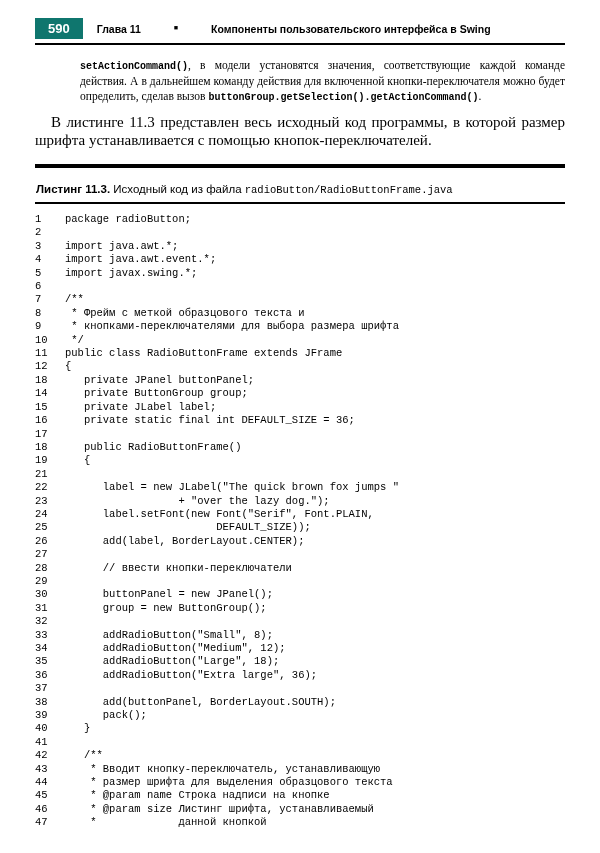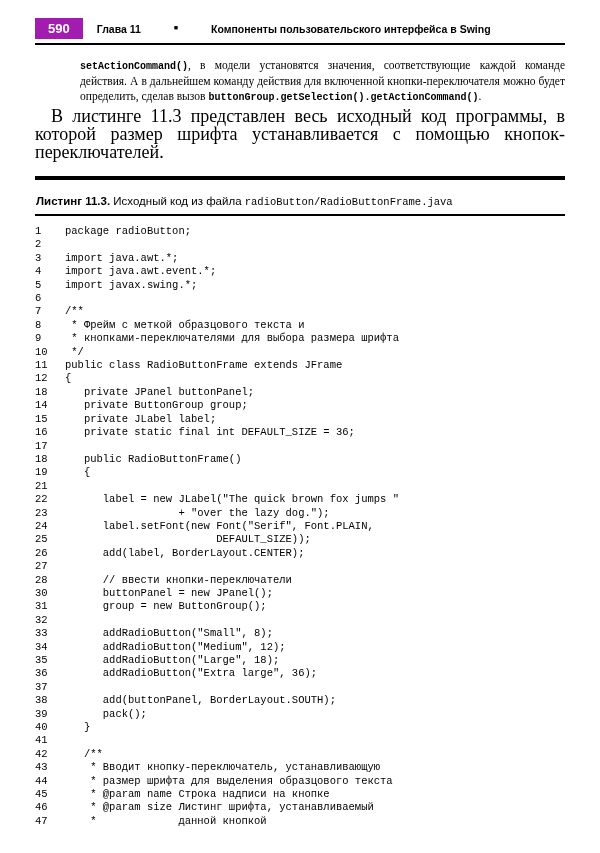--- a/index.html
+++ b/index.html
@@ -7,21 +7,21 @@
   body {
     width: 600px; height: 853px;
     font-family: "Liberation Serif", serif;
     color: #000;
     overflow: hidden;
   }
   .page { padding: 18px 35px 0 35px; width: 600px; }
 
   .header-row { display: flex; align-items: stretch; }
   .page-num-box {
-    background: #a21caf; color: #fff;
+    background: #0f766e; color: #fff;
     font-family: "Liberation Sans", sans-serif;
     font-weight: bold; font-size: 13px;
     padding: 3px 13px 3px 13px;
     display: flex; align-items: center;
   }
   .chapter-title {
     font-family: "Liberation Sans", sans-serif;
     font-weight: bold; font-size: 10.5px;
     margin-left: 14px;
     display: flex; align-items: center; gap: 28px;
@@ -33,22 +33,22 @@
     margin: 13px 0 0 45px;
     font-size: 11.5px; line-height: 15px;
     text-align: justify;
   }
   .note-para code {
     font-family: "Liberation Mono", monospace;
     font-weight: bold; font-size: 10px;
   }
 
   .body-para {
-    margin-top: 2px;
-    font-size: 18px; line-height: 18px;
+    margin-top: 8px;
+    font-size: 15px; line-height: 18px;
     text-indent: 16px;
     text-align: justify;
   }
 
   .listing-block { margin-top: 15px; }
   .rule-thick { height: 4px; background: #000; }
   .rule-thin  { height: 2px; background: #000; }
   .listing-title {
     font-family: "Liberation Sans", sans-serif;
     font-size: 11.5px;
@@ -118,20 +118,21 @@
       <div class="code-line"><span class="line-num">18</span><span class="line-text">   public RadioButtonFrame()</span></div>
       <div class="code-line"><span class="line-num">19</span><span class="line-text">   {</span></div>
       <div class="code-line"><span class="line-num">21</span><span class="line-text"></span></div>
       <div class="code-line"><span class="line-num">22</span><span class="line-text">      label = new JLabel("The quick brown fox jumps "</span></div>
       <div class="code-line"><span class="line-num">23</span><span class="line-text">                  + "over the lazy dog.");</span></div>
       <div class="code-line"><span class="line-num">24</span><span class="line-text">      label.setFont(new Font("Serif", Font.PLAIN,</span></div>
       <div class="code-line"><span class="line-num">25</span><span class="line-text">                        DEFAULT_SIZE));</span></div>
       <div class="code-line"><span class="line-num">26</span><span class="line-text">      add(label, BorderLayout.CENTER);</span></div>
       <div class="code-line"><span class="line-num">27</span><span class="line-text"></span></div>
       <div class="code-line"><span class="line-num">28</span><span class="line-text">      // ввести кнопки-переключатели</span></div>
+      <div class="code-line"><span class="line-num">29</span><span class="line-text"></span></div>
       <div class="code-line"><span class="line-num">30</span><span class="line-text">      buttonPanel = new JPanel();</span></div>
       <div class="code-line"><span class="line-num">31</span><span class="line-text">      group = new ButtonGroup();</span></div>
       <div class="code-line"><span class="line-num">32</span><span class="line-text"></span></div>
       <div class="code-line"><span class="line-num">33</span><span class="line-text">      addRadioButton("Small", 8);</span></div>
       <div class="code-line"><span class="line-num">34</span><span class="line-text">      addRadioButton("Medium", 12);</span></div>
       <div class="code-line"><span class="line-num">35</span><span class="line-text">      addRadioButton("Large", 18);</span></div>
       <div class="code-line"><span class="line-num">36</span><span class="line-text">      addRadioButton("Extra large", 36);</span></div>
       <div class="code-line"><span class="line-num">37</span><span class="line-text"></span></div>
       <div class="code-line"><span class="line-num">38</span><span class="line-text">      add(buttonPanel, BorderLayout.SOUTH);</span></div>
       <div class="code-line"><span class="line-num">39</span><span class="line-text">      pack();</span></div>

